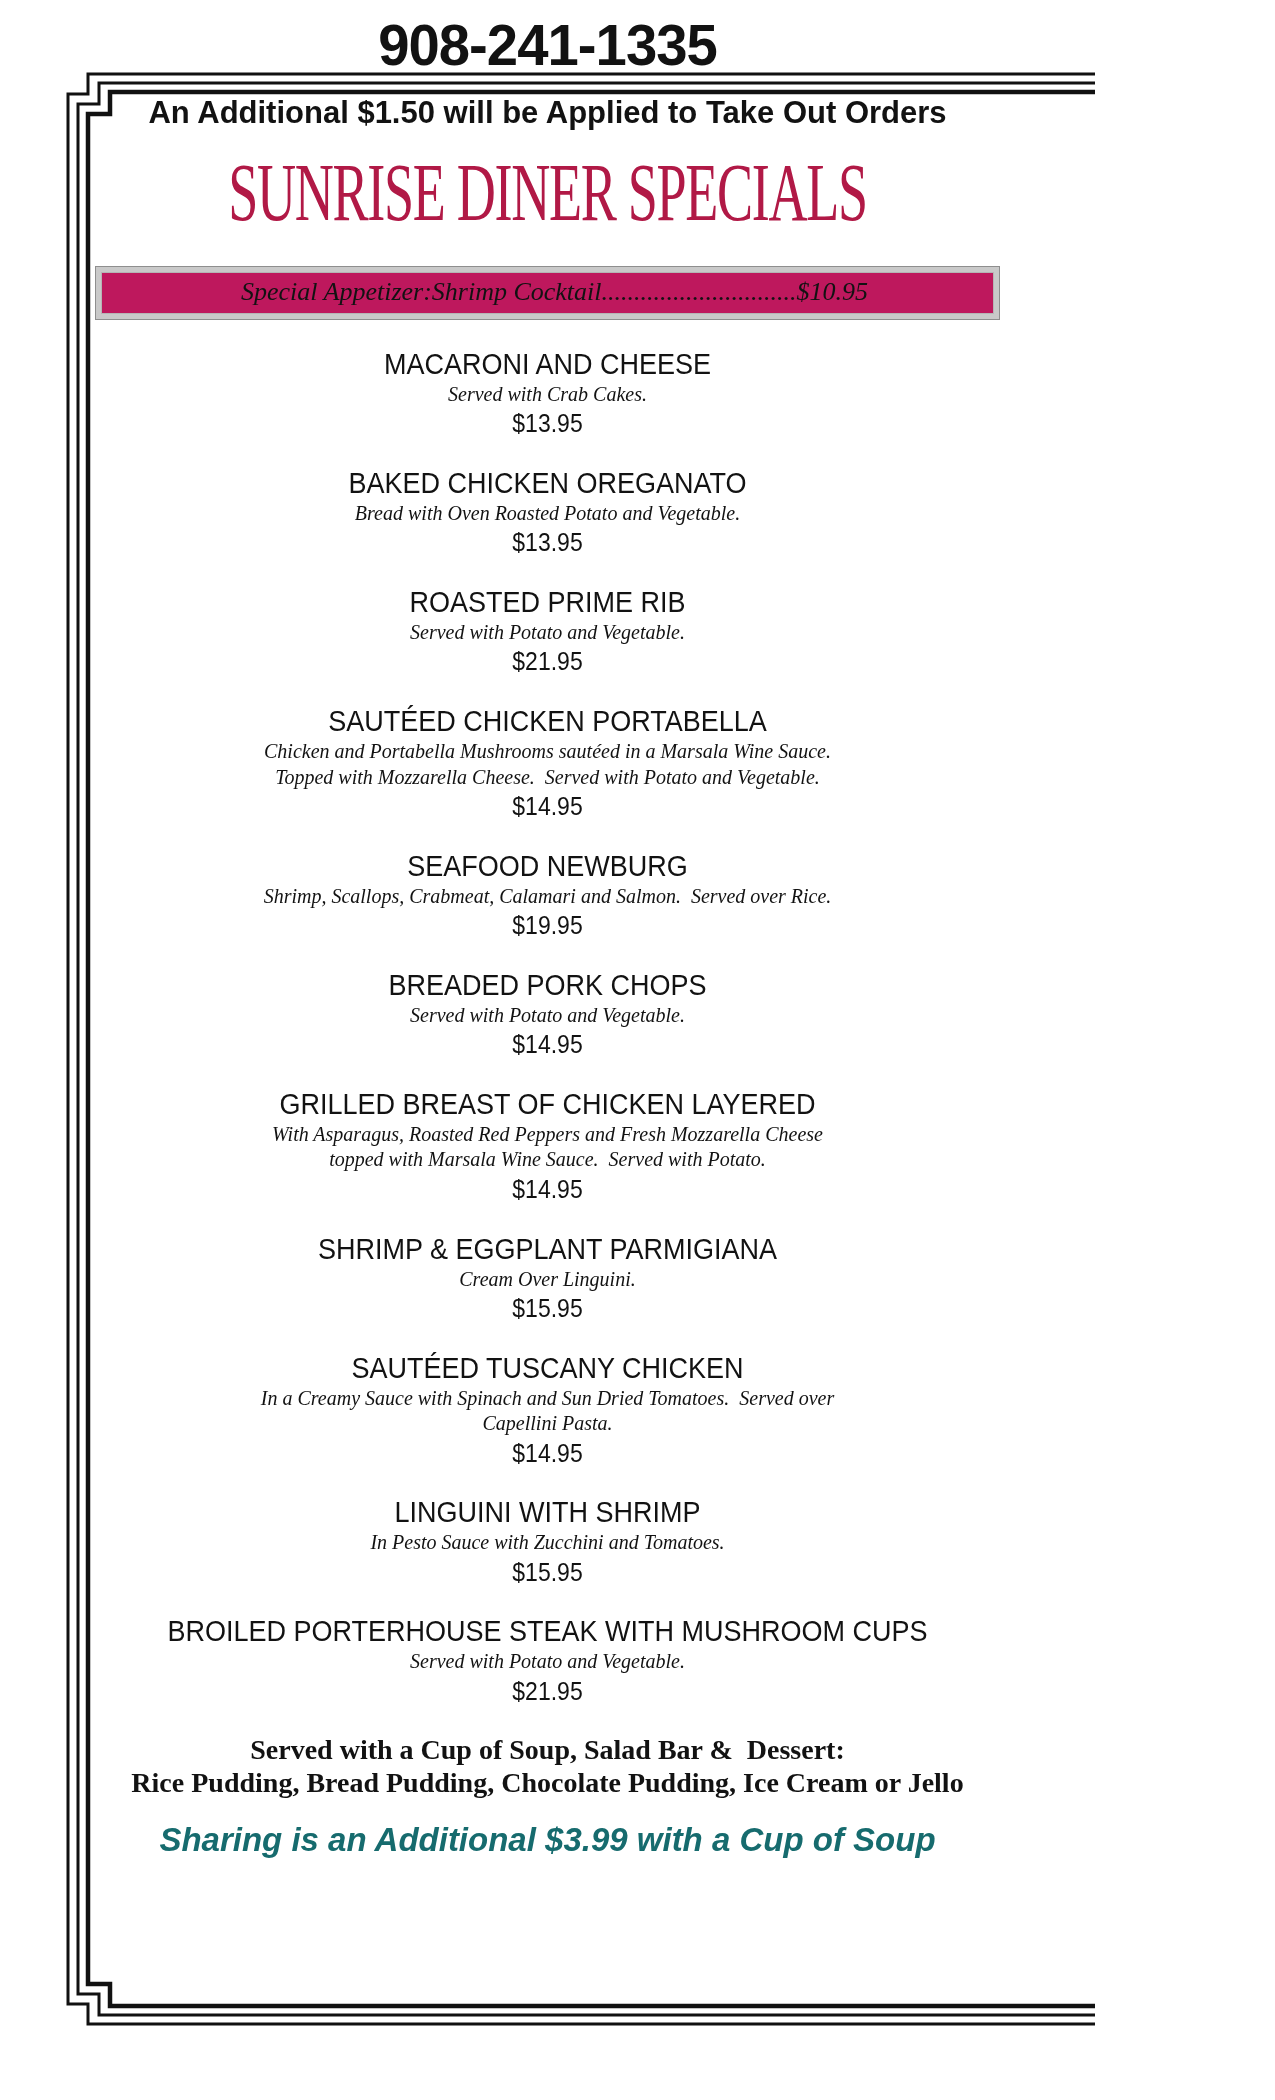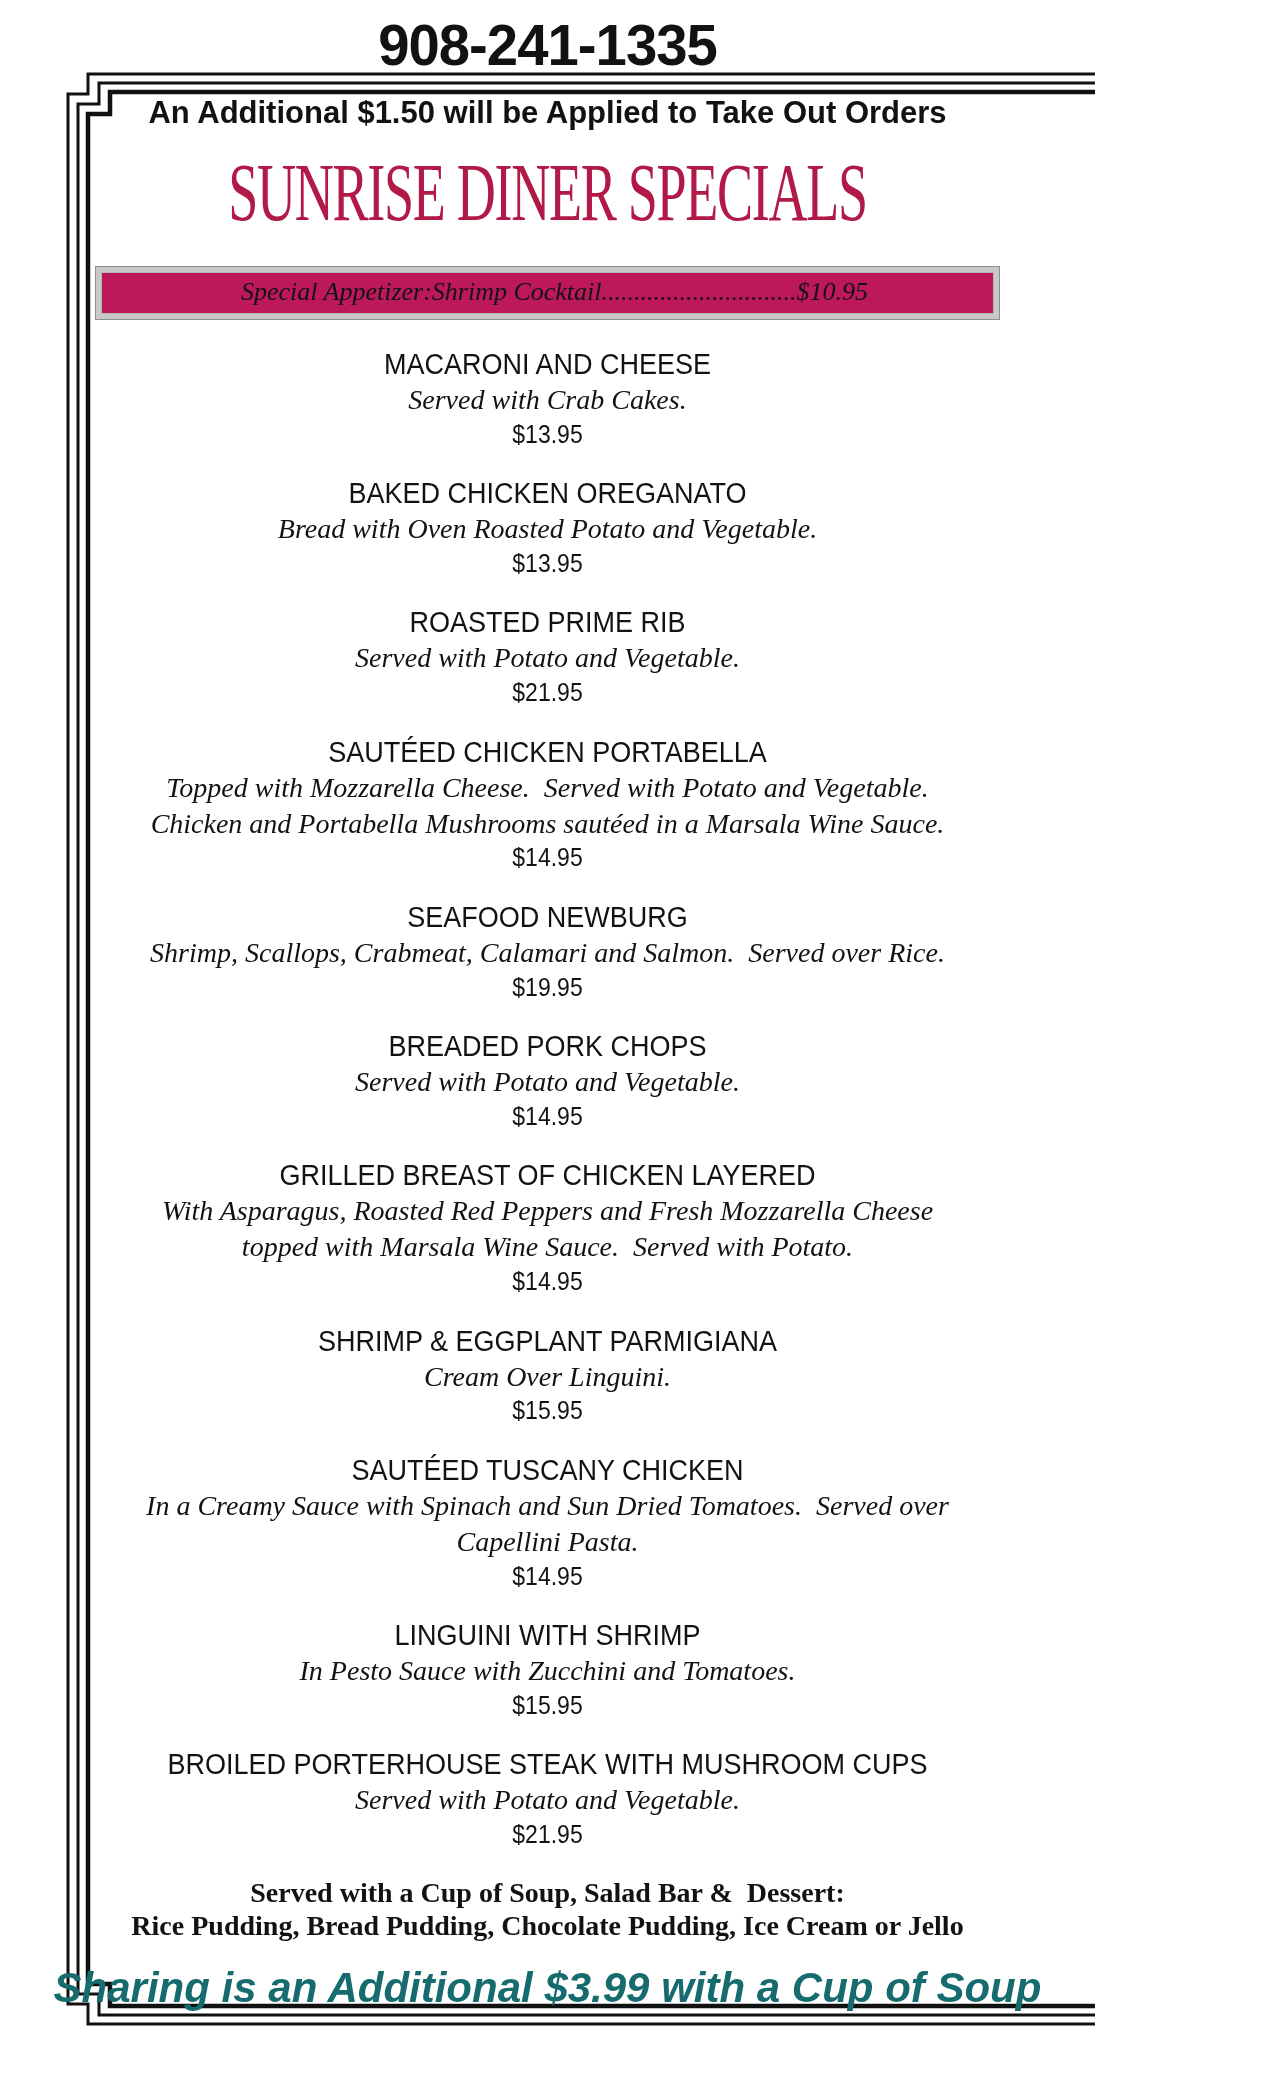--- a/index.html
+++ b/index.html
@@ -77,21 +77,21 @@
   .item-name {
     font-family: "Liberation Sans", sans-serif;
     font-size: 30px;
     line-height: 1.2;
     letter-spacing: 0px;
     transform: scaleX(0.9);
     white-space: nowrap;
   }
   .item-desc {
     font-style: italic;
-    font-size: 28px;
+    font-size: 20px;
     line-height: 1.28;
     white-space: pre-wrap;
   }
   .item-price {
     font-family: "Liberation Sans", sans-serif;
     font-size: 25px;
     line-height: 1.3;
     transform: scaleX(0.92);
   }
   .footer-line {
@@ -100,21 +100,21 @@
     font-size: 28px;
     line-height: 1.2;
     white-space: pre-wrap;
   }
   .footer-block { }
   .sharing {
     margin-top: 20px;
     font-family: "Liberation Sans", sans-serif;
     font-weight: bold;
     font-style: italic;
-    font-size: 42px;
+    font-size: 33px;
     line-height: 1.2;
   }
 </style>
 </head>
 <body>
 
 <div class="page">
 
   <svg class="border-svg" width="1275" height="2100" viewBox="0 0 1275 2100" fill="none">
     <path d="M 88 74 H 1186 V 94 H 1206 V 2004 H 1186 V 2024 H 88 V 2004 H 68 V 94 H 88 Z" stroke="#111111" stroke-width="3"></path>
@@ -156,22 +156,22 @@
     <div class="item-name">ROASTED PRIME RIB</div>
     <div class="item-descs">
             <div class="item-desc">Served with Potato and Vegetable.</div>
           </div>
     <div class="item-price">$21.95</div>
   </div>
 
   <div class="item">
     <div class="item-name">SAUTÉED CHICKEN PORTABELLA</div>
     <div class="item-descs">
+            <div class="item-desc">Chicken and Portabella Mushrooms sautéed in a Marsala Wine Sauce.</div>
             <div class="item-desc">Topped with Mozzarella Cheese.  Served with Potato and Vegetable.</div>
-            <div class="item-desc">Chicken and Portabella Mushrooms sautéed in a Marsala Wine Sauce.</div>
           </div>
     <div class="item-price">$14.95</div>
   </div>
 
   <div class="item">
     <div class="item-name">SEAFOOD NEWBURG</div>
     <div class="item-descs">
             <div class="item-desc">Shrimp, Scallops, Crabmeat, Calamari and Salmon.  Served over Rice.</div>
           </div>
     <div class="item-price">$19.95</div>

